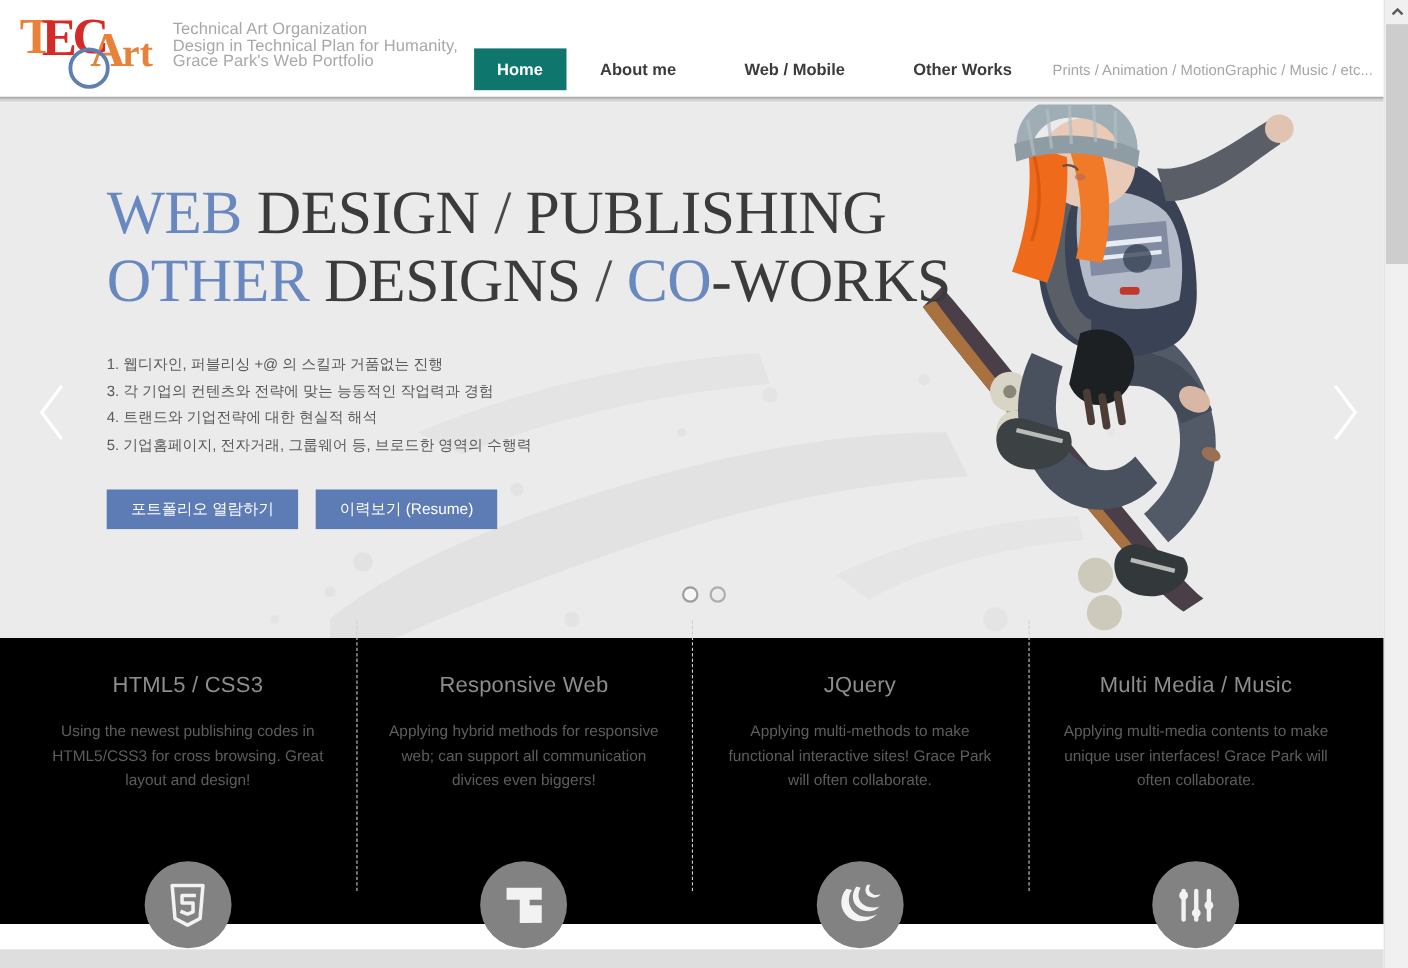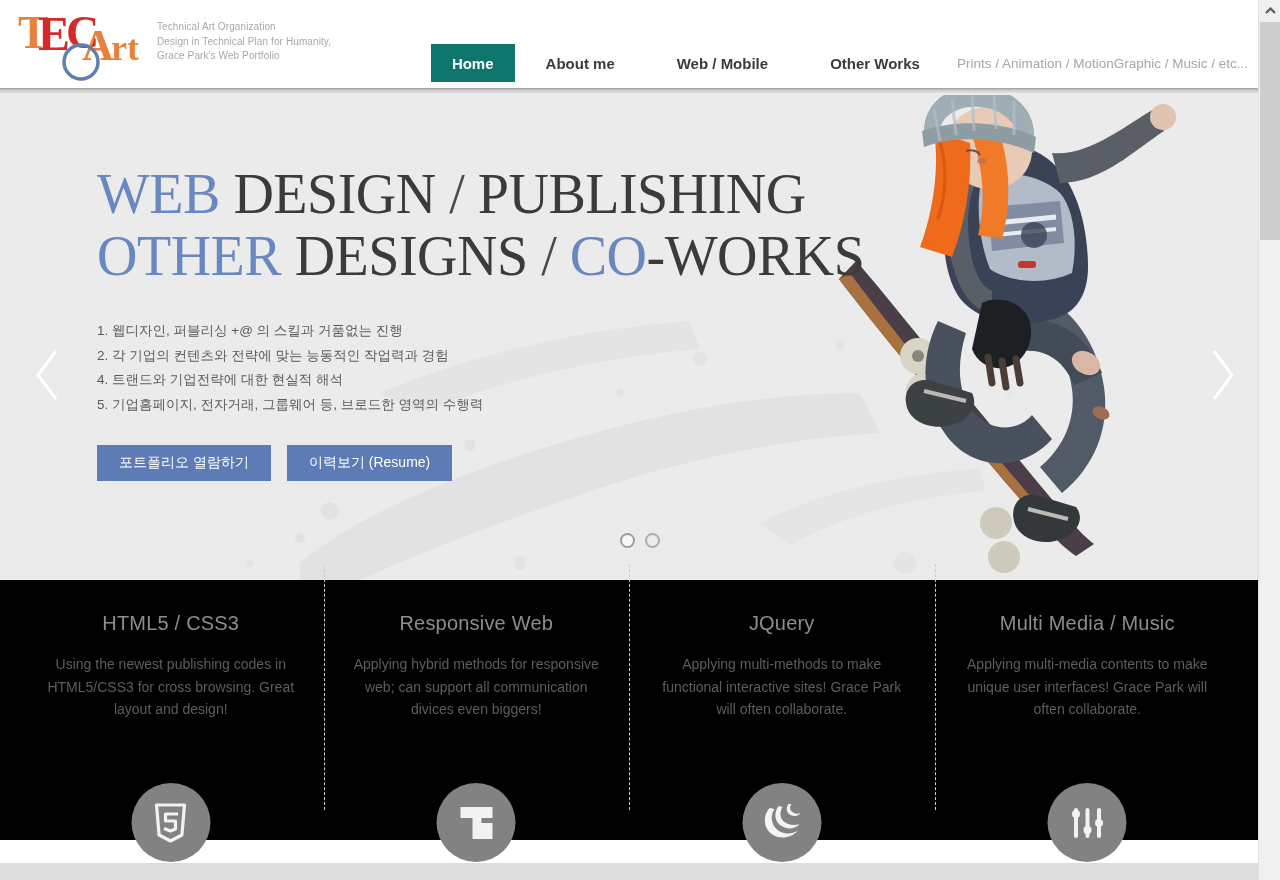--- a/index.html
+++ b/index.html
@@ -24,21 +24,21 @@
     height:88px;
     background:#ffffff;
   }
   .logo-wrap {
     position:absolute; left:14px; top:4px;
     width:140px; height:78px;
   }
   .logo-svg { display:block; }
   .tagline {
     position:absolute; left:157px; top:20px;
-    font-size:10px; line-height:14.5px;
+    font-size:15px; line-height:14.5px;
     color:#a8a8a8;
     letter-spacing:.1px;
     white-space:pre;
   }
 
   .nav {
     position:absolute; right:0px; top:44px;
     display:flex; align-items:stretch; height:38px;
   }
   .nav-item {
@@ -313,21 +313,21 @@
     </svg>
 
     <div class="hero-inner">
       <div class="hero-title">
         <div><span class="accent">WEB</span><span> DESIGN </span><span class="slash">/</span><span> PUBLISHING</span></div>
         <div><span class="accent">OTHER</span><span> DESIGNS </span><span class="slash">/</span><span class="accent"> CO</span><span>-WORKS</span></div>
       </div>
 
       <ul class="hero-list">
         <li>1. 웹디자인, 퍼블리싱 +@ 의 스킬과 거품없는 진행</li>
-        <li>2. 각 기업의 컨텐츠와 전략에 맞는 능동적인 작업력과 경험</li>
+        <li>3. 각 기업의 컨텐츠와 전략에 맞는 능동적인 작업력과 경험</li>
         <li>4. 트랜드와 기업전략에 대한 현실적 해석</li>
         <li>5. 기업홈페이지, 전자거래, 그룹웨어 등, 브로드한 영역의 수행력</li>
       </ul>
 
       <div class="hero-btns">
         <button class="hero-btn">포트폴리오 열람하기</button>
         <button class="hero-btn">이력보기 (Resume)</button>
       </div>
     </div>
 

